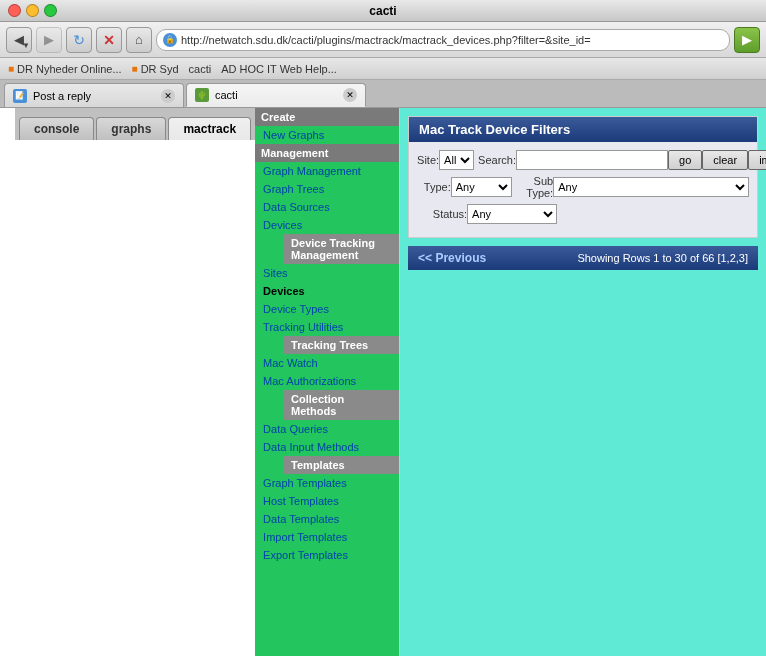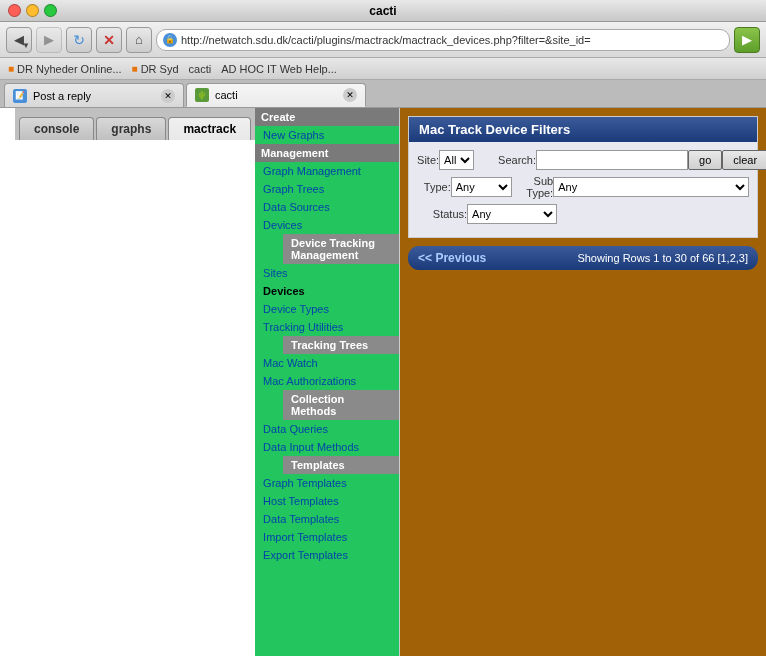--- a/index.html
+++ b/index.html
@@ -208,21 +208,21 @@
       color: white;
       font-weight: bold;
       cursor: default;
       margin-left: 28px;
     }
 
     
     .main-content {
       flex: 1;
       overflow-y: auto;
-      background: #a16207;
+      background: #5eead4;
     }
 
     
     .filter-panel {
       margin: 8px;
       background: white;
       border: 1px solid #ccc;
     }
     .filter-header {
       background: linear-gradient(to bottom, #3a5a9a, #1a3a7a);
@@ -274,21 +274,20 @@
     
     .results-bar {
       background: linear-gradient(to bottom, #3a5a9a, #1a3a7a);
       color: white;
       display: flex;
       align-items: center;
       justify-content: space-between;
       padding: 5px 10px;
       font-size: 12px;
       margin: 0 8px 8px 8px;
-      border-radius: 11px;
     }
     .results-bar a { color: #aaccff; text-decoration: none; }
 
     .prev-link {
       color: white;
       font-weight: bold;
       font-size: 12px;
     }
     .page-info { font-size: 11px; }
   </style>
@@ -415,21 +414,21 @@
 
         <div class="filter-panel">
           <div class="filter-header">Mac Track Device Filters</div>
           <div class="filter-body">
 
             <div class="filter-row">
               <span class="filter-label">Site:</span>
               <select class="filter-select" style="width:90px;">
                 <option>All</option>
               </select>
-              <span class="filter-label" style="width:auto; margin-left:24px;">Search:</span>
+              <span class="filter-label" style="width:auto; margin-left:4px;">Search:</span>
               <input type="text" class="filter-input" value="" style="width: 180px;">
               <button class="filter-btn">go</button>
               <button class="filter-btn">clear</button>
               <button class="filter-btn">import</button>
               <button class="filter-btn">exp</button>
             </div>
 
             <div class="filter-row">
               <span class="filter-label">Type:</span>
               <select class="filter-select" style="width:90px;">

